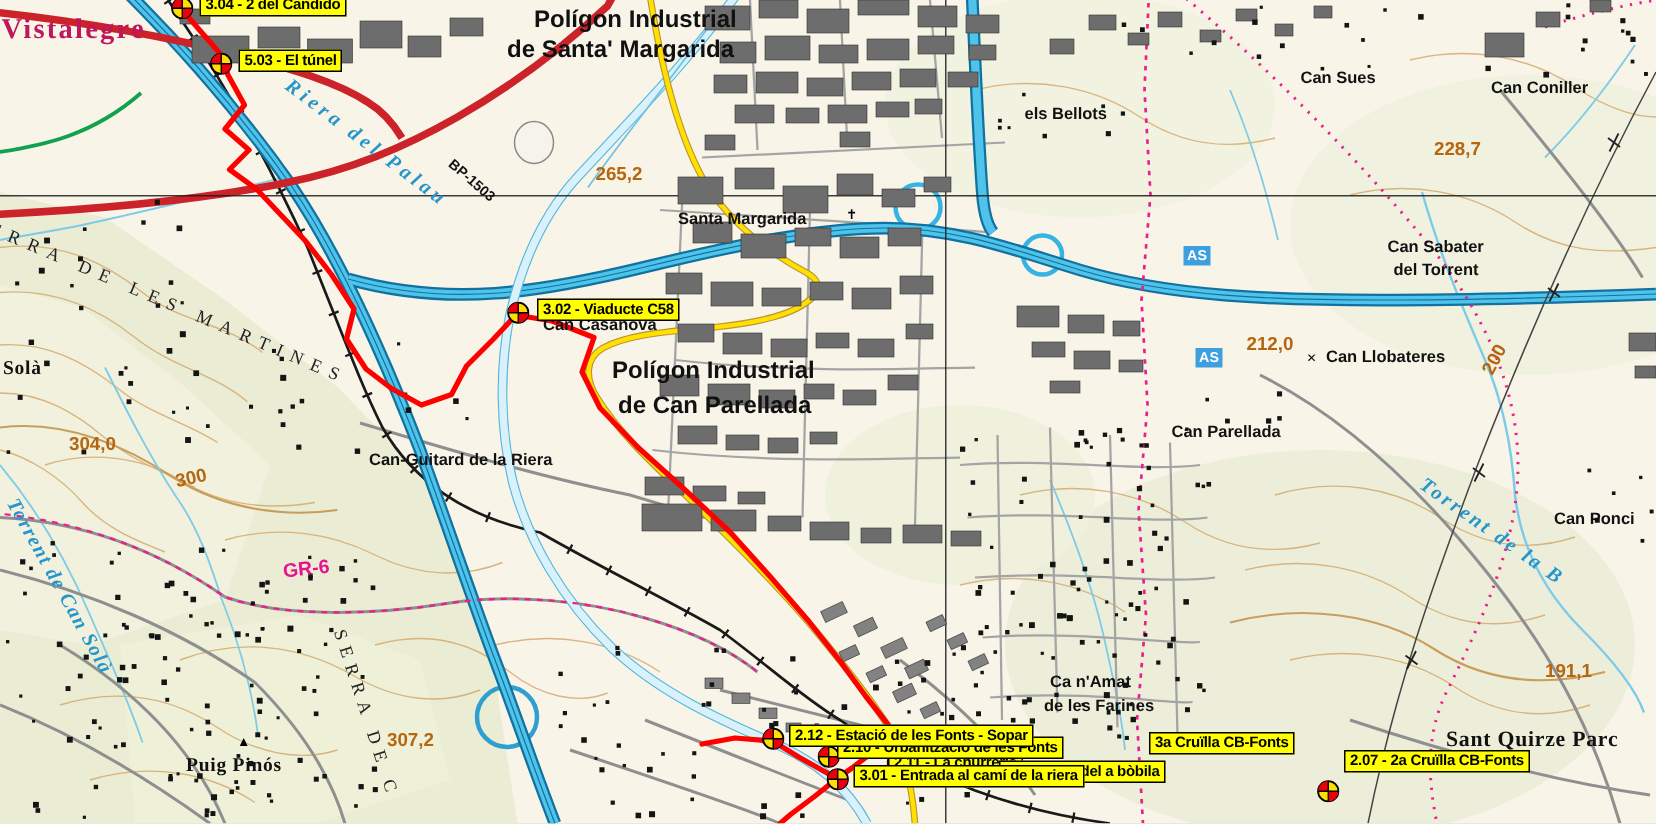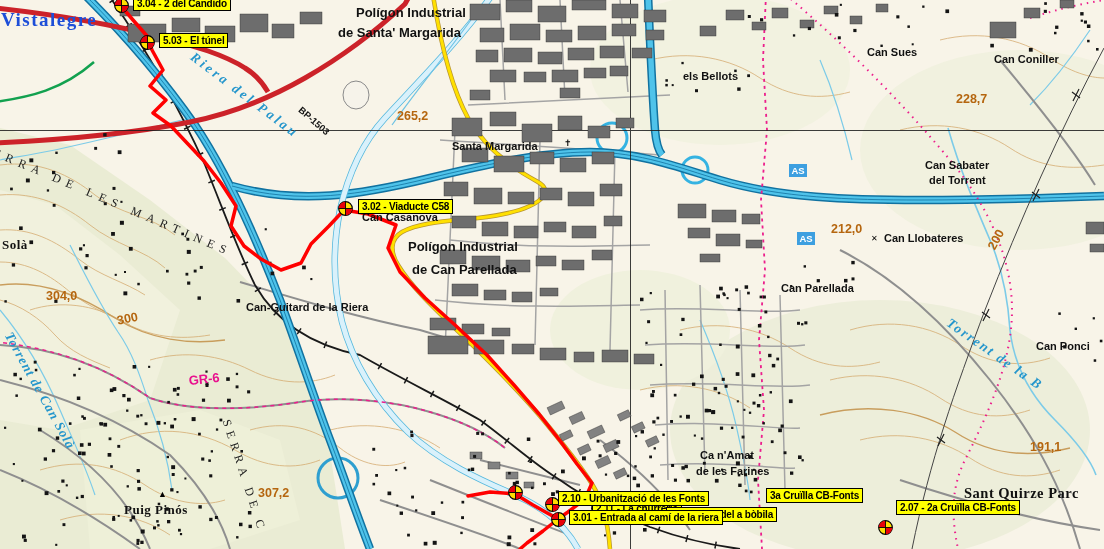--- a/index.html
+++ b/index.html
@@ -3,22 +3,22 @@
 <meta charset="utf-8">
 <style>
   html,body{margin:0;padding:0;background:#ddd;}
   .viewport{position:relative;width:1104px;height:549px;overflow:hidden;background:#f8f4e8;
     font-family:"Liberation Sans",sans-serif;}
   svg{position:absolute;left:0;top:0;z-index:0;}
   #labels{position:absolute;left:0;top:0;width:100%;height:100%;z-index:10;pointer-events:none;}
   #waypoints{position:absolute;left:0;top:0;width:100%;height:100%;z-index:20;}
   .lbl{position:absolute;white-space:pre;color:#111;transform-origin:0 0;line-height:1.05;}
   .s-place{font-size:11px;font-weight:600;}
-  .s-place-lg{font-size:13px;font-weight:700;}
-  .s-town{font-family:"Liberation Serif",serif;font-size:19px;font-weight:700;letter-spacing:1.5px;color:#1d4ed8;}
+  .s-place-lg{font-size:16px;font-weight:700;}
+  .s-town{font-family:"Liberation Serif",serif;font-size:19px;font-weight:700;letter-spacing:1.5px;color:#be185d;}
   .s-town-sm{font-family:"Liberation Serif",serif;font-size:14.5px;font-weight:700;letter-spacing:.5px;}
   .s-town-xs{font-family:"Liberation Serif",serif;font-size:13px;font-weight:700;letter-spacing:.5px;}
   .s-elev{font-size:12.5px;font-weight:700;color:#b5660f;}
   .s-water{font-family:"Liberation Serif",serif;font-style:italic;font-size:13.5px;font-weight:700;color:#2596cc;}
   .s-gr{font-size:13px;font-weight:700;color:#e8128e;}
   .s-roadlbl{font-size:9.5px;font-weight:700;color:#111;}
   .s-spread{font-family:"Liberation Serif",serif;font-size:12px;color:#222;}
   .s-sym{font-size:9px;color:#000;}
   .s-sym-sm{font-size:8px;color:#000;}
   .shield{position:absolute;width:18px;height:13px;background:#3d9fe0;color:#fff;font-size:9.5px;
@@ -715,20 +715,21 @@
       <div class="wp-box" style="left: 569px; top: 510px; z-index: 24;">3.01 - Entrada al camí de la riera</div>
       <div class="wp-icon" style="left: 507.5px; top: 484.5px; z-index: 25;">
         <svg width="15" height="15" viewBox="0 0 15 15">
           <circle cx="7.5" cy="7.5" r="6.8" fill="#ffdf00" stroke="#000" stroke-width="1.2"></circle>
           <path d="M7.5 0.7 A6.8 6.8 0 0 0 0.7 7.5 L7.5 7.5 Z" fill="#e8000a"></path>
           <path d="M7.5 14.3 A6.8 6.8 0 0 0 14.3 7.5 L7.5 7.5 Z" fill="#e8000a"></path>
           <line x1="0.7" y1="7.5" x2="14.3" y2="7.5" stroke="#000" stroke-width="0.9"></line>
           <line x1="7.5" y1="0.7" x2="7.5" y2="14.3" stroke="#000" stroke-width="0.9"></line>
         </svg>
       </div>
+      <div class="wp-box" style="left: 526px; top: 483px; z-index: 25;">2.12 - Estació de les Fonts - Sopar</div>
       <div class="wp-icon" style="left: 113.5px; top: -2.5px; z-index: 26;">
         <svg width="15" height="15" viewBox="0 0 15 15">
           <circle cx="7.5" cy="7.5" r="6.8" fill="#ffdf00" stroke="#000" stroke-width="1.2"></circle>
           <path d="M7.5 0.7 A6.8 6.8 0 0 0 0.7 7.5 L7.5 7.5 Z" fill="#e8000a"></path>
           <path d="M7.5 14.3 A6.8 6.8 0 0 0 14.3 7.5 L7.5 7.5 Z" fill="#e8000a"></path>
           <line x1="0.7" y1="7.5" x2="14.3" y2="7.5" stroke="#000" stroke-width="0.9"></line>
           <line x1="7.5" y1="0.7" x2="7.5" y2="14.3" stroke="#000" stroke-width="0.9"></line>
         </svg>
       </div>
       <div class="wp-box" style="left: 133px; top: -4px; z-index: 26;">3.04 - 2 del Candido</div>

